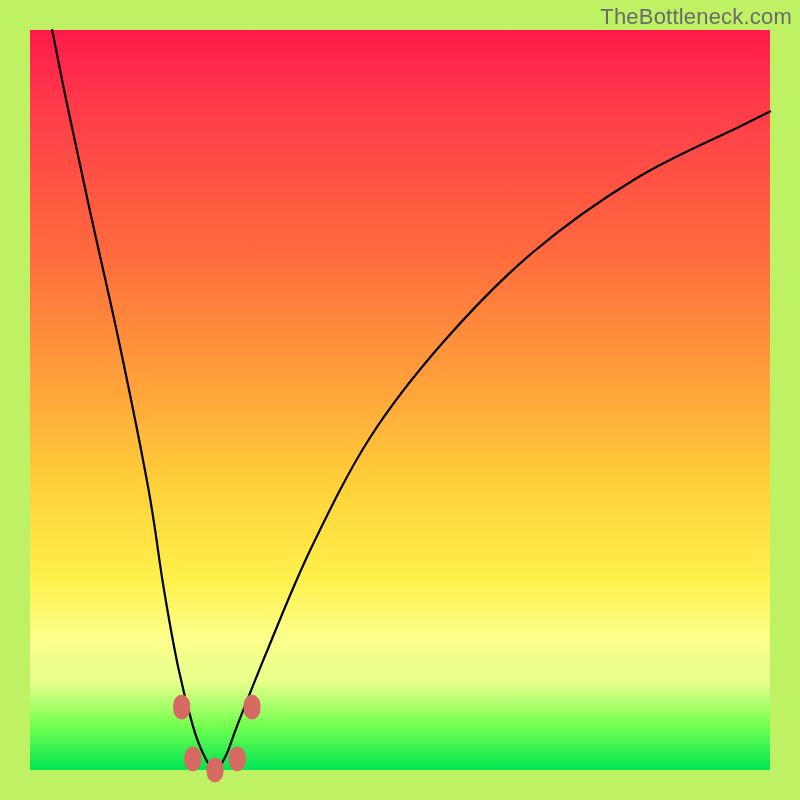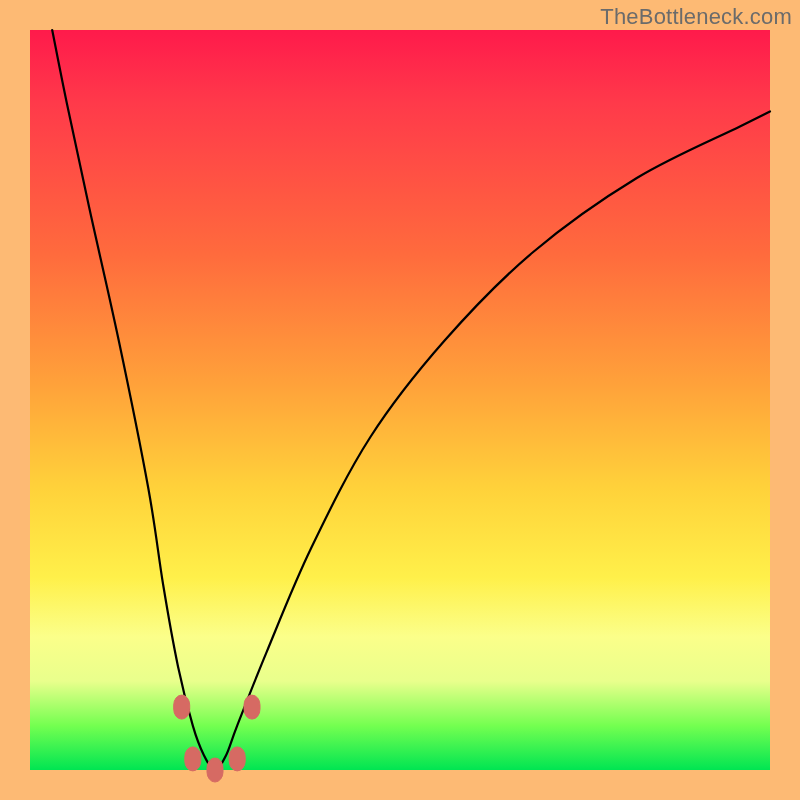--- a/index.html
+++ b/index.html
@@ -8,21 +8,21 @@
     width: 800px;
     height: 800px;
     overflow: hidden;
     background: #000;
     font-family: Arial, Helvetica, sans-serif;
   }
   .frame {
     position: absolute;
     width: 800px;
     height: 800px;
-    background: #fdba74;
+    background: #bef264;
     text-align: center;
   }
   .plot-area {
     position: absolute;
     left: 30px;
     top: 30px;
     width: 740px;
     height: 740px;
     
     background: linear-gradient(

